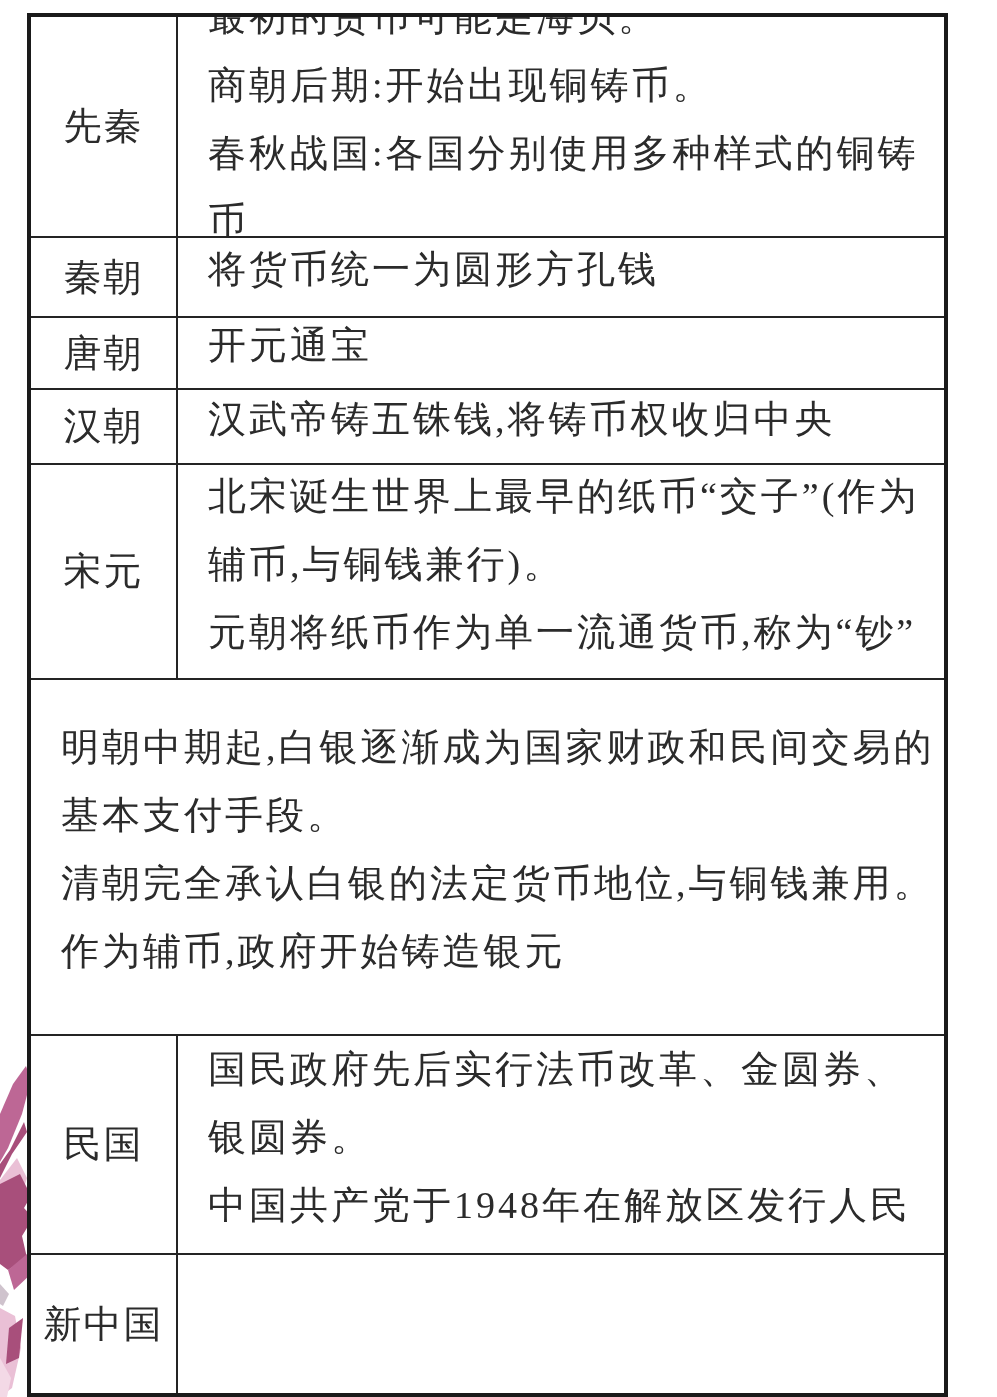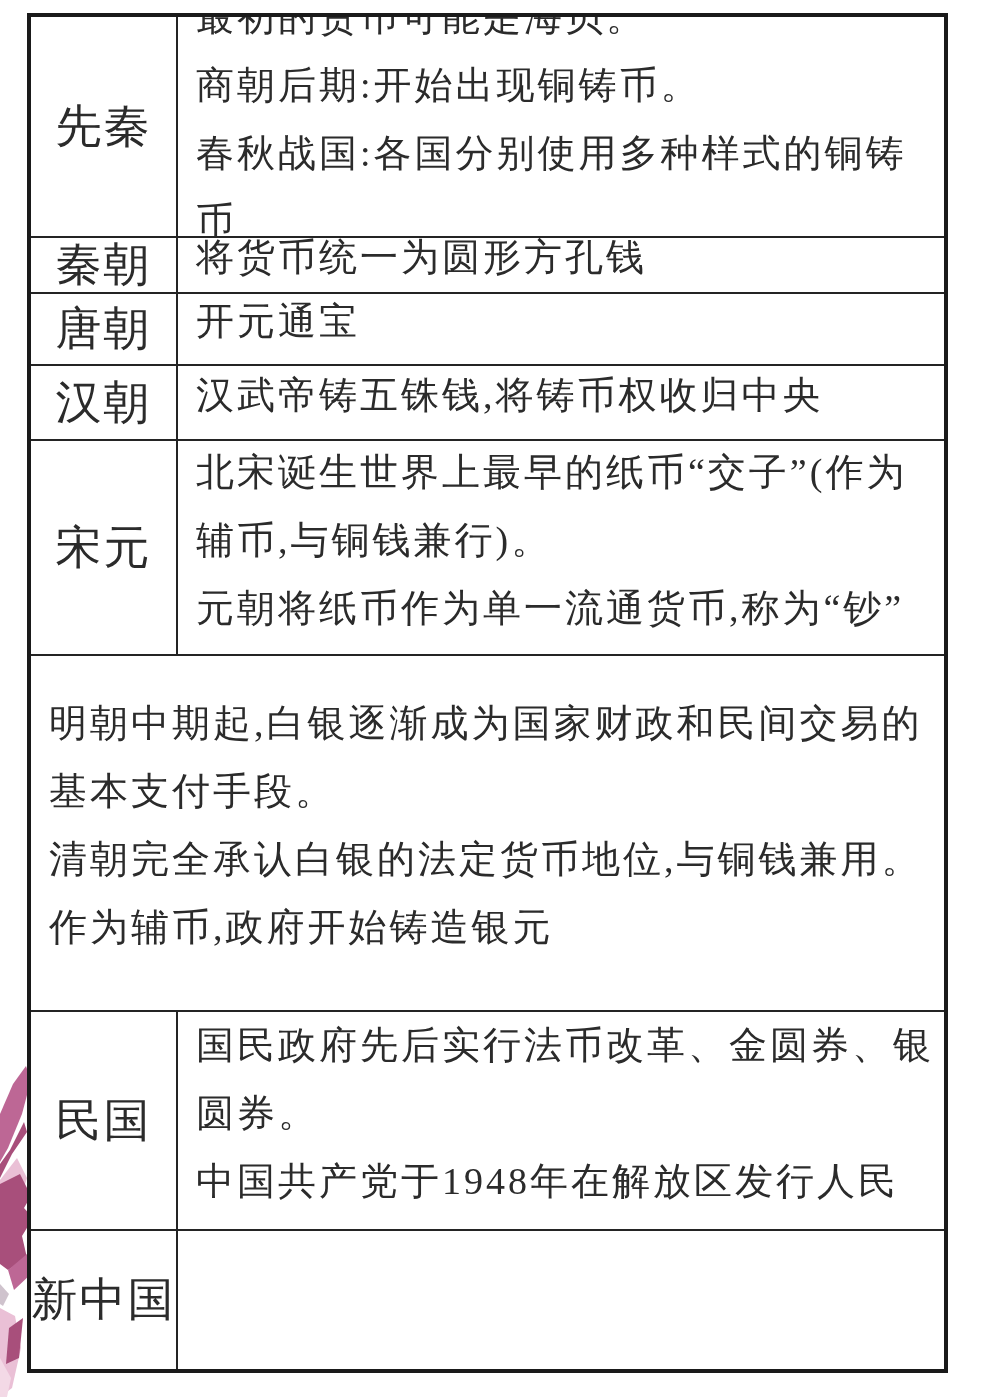--- a/index.html
+++ b/index.html
@@ -37,47 +37,48 @@
   }
 
   .trow {
     display: flex;
     flex-direction: row;
     background: #ffffff;
   }
   .trow + .trow { border-top: 2px solid #242424; }
 
   .r1 { height: 219px; }
-  .r2 { height: 56px; }
+  .r2 { height: 80px; }
   .r3 { height: 75px; }
   .r4 { height: 72px; }
   .r5 { height: 215px; }
   .r6 { height: 356px; }
   .r7 { height: 219px; }
   .r8 { height: 140px; }
 
   .period-cell {
     width: 147px;
     border-right: 2px solid #242424;
     display: flex;
     align-items: center;
     justify-content: center;
-    font-size: 46px;
+    font-size: 38px;
     color: #2b2b2b;
     letter-spacing: 2px;
     flex-shrink: 0;
   }
 
   .desc-cell {
     flex: 1;
     display: flex;
     flex-direction: column;
     justify-content: center;
     padding: 0 8px 16px 18px;
     overflow: hidden;
+    margin-left: 12px;
   }
 
   .desc-cell p {
     font-size: 38px;
     line-height: 68px;
     color: #2b2b2b;
     letter-spacing: 3px;
   }
 </style>
 </head>

